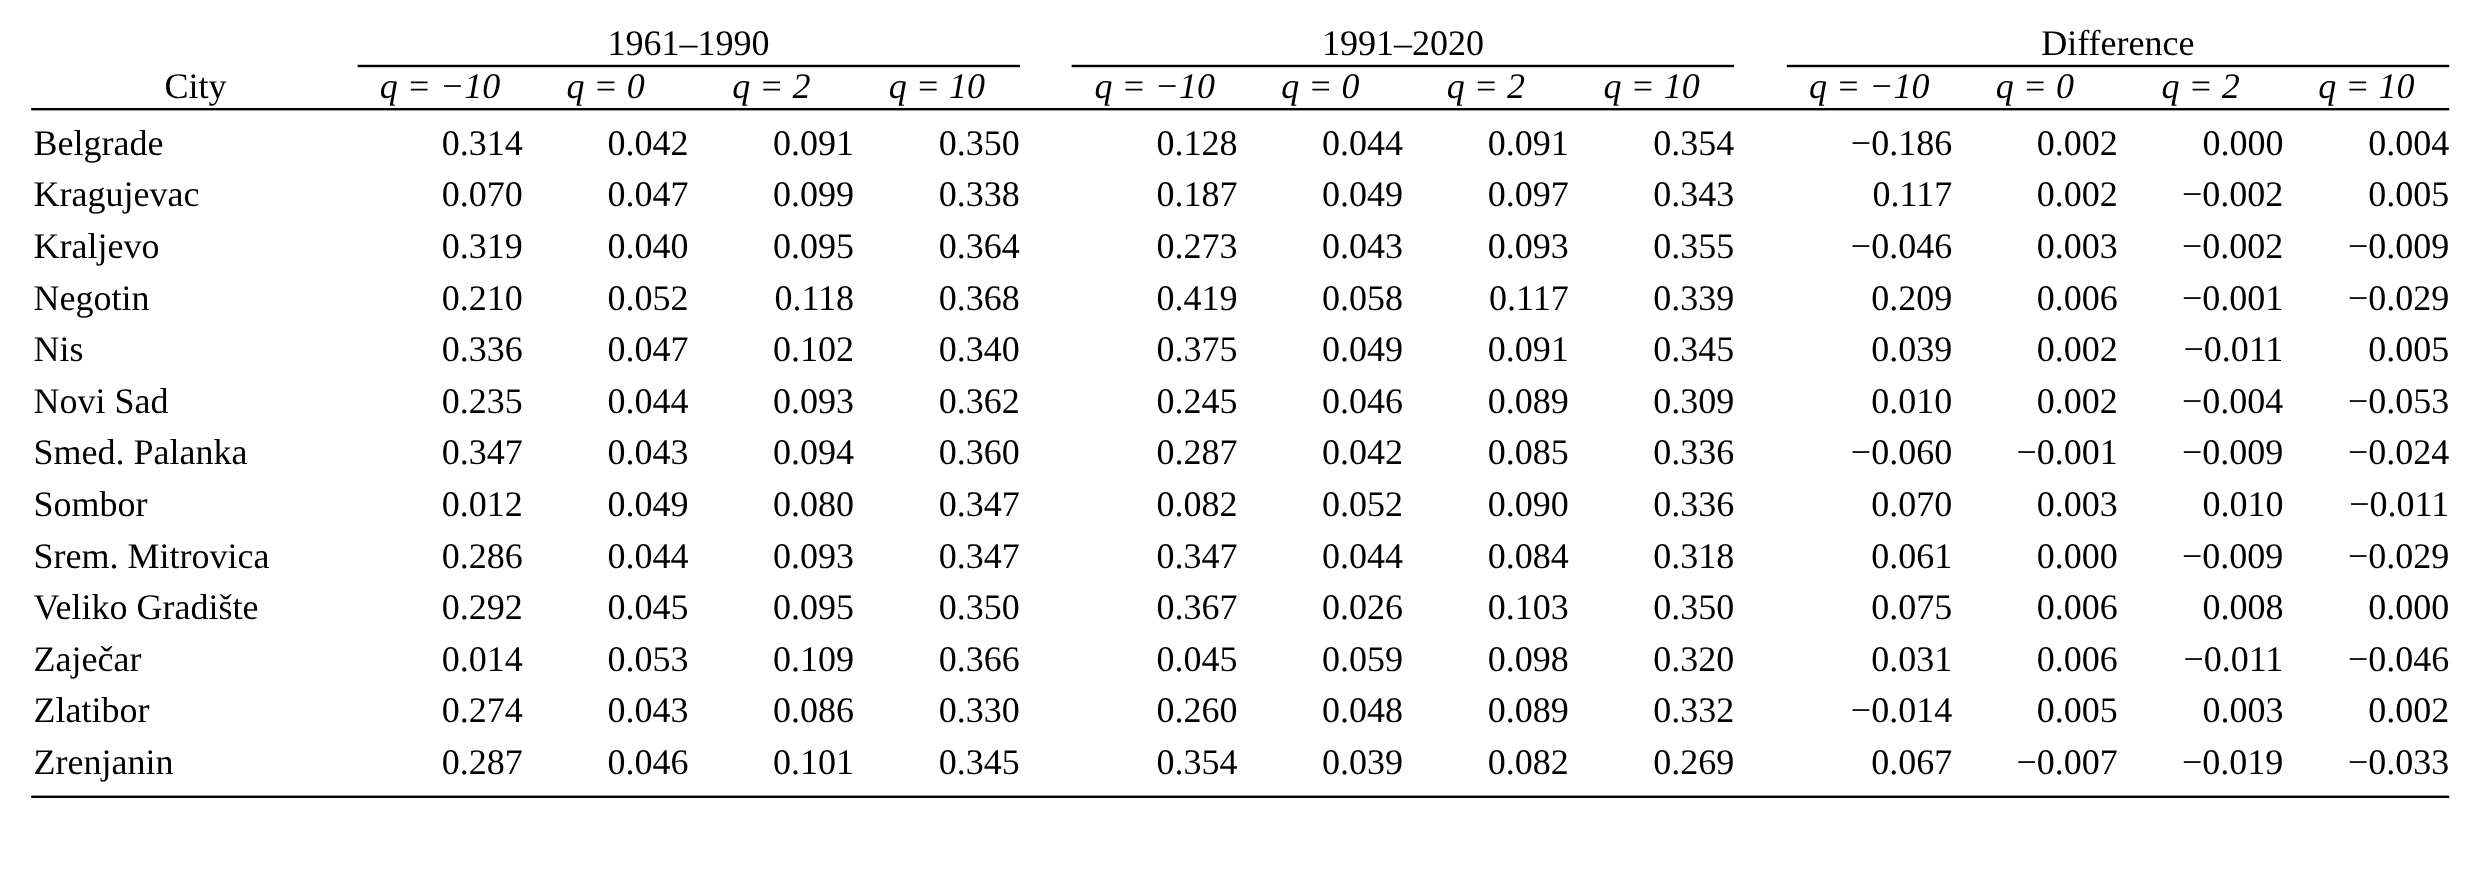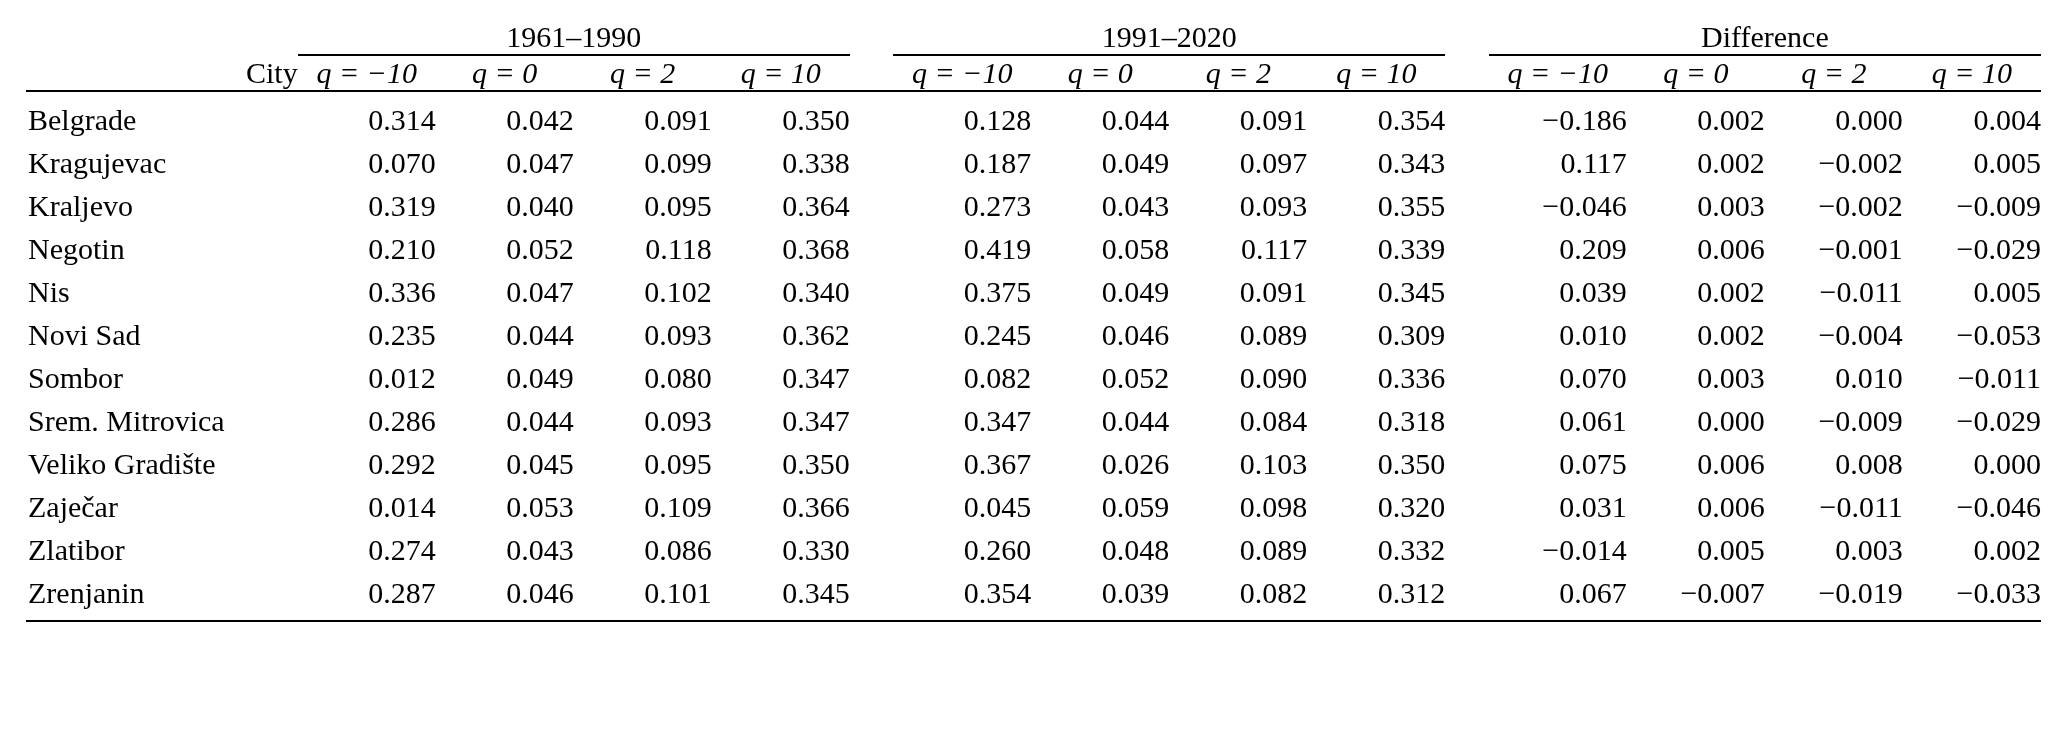--- a/index.html
+++ b/index.html
@@ -48,21 +48,21 @@
     width: 100%;
   }
   .sub-head td {
     text-align: center;
     font-size: 30px;
     padding: 10px 0 12px 0;
     vertical-align: bottom;
     white-space: nowrap;
   }
   .sub-head td.city-head {
-    text-align: right;
+    text-align: center;
     padding-left: 2px;
   }
   .toprule td, .midrule td, .bottomrule td {
     padding: 0;
   }
   .hline-thick {
     height: 2px;
     background: #000;
     font-size: 0;
     line-height: 0;
@@ -261,20 +261,37 @@
           <td class="num">0.046</td>
           <td class="num">0.089</td>
           <td class="num">0.309</td>
           <td></td>
           <td class="num">0.010</td>
           <td class="num">0.002</td>
           <td class="num">−0.004</td>
           <td class="num">−0.053</td>
         </tr>
         <tr>
+          <td class="city">Smed. Palanka</td>
+          <td class="num">0.347</td>
+          <td class="num">0.043</td>
+          <td class="num">0.094</td>
+          <td class="num">0.360</td>
+          <td></td>
+          <td class="num">0.287</td>
+          <td class="num">0.042</td>
+          <td class="num">0.085</td>
+          <td class="num">0.336</td>
+          <td></td>
+          <td class="num">−0.060</td>
+          <td class="num">−0.001</td>
+          <td class="num">−0.009</td>
+          <td class="num">−0.024</td>
+        </tr>
+        <tr>
           <td class="city">Sombor</td>
           <td class="num">0.012</td>
           <td class="num">0.049</td>
           <td class="num">0.080</td>
           <td class="num">0.347</td>
           <td></td>
           <td class="num">0.082</td>
           <td class="num">0.052</td>
           <td class="num">0.090</td>
           <td class="num">0.336</td>
@@ -355,21 +372,21 @@
         <tr>
           <td class="city">Zrenjanin</td>
           <td class="num">0.287</td>
           <td class="num">0.046</td>
           <td class="num">0.101</td>
           <td class="num">0.345</td>
           <td></td>
           <td class="num">0.354</td>
           <td class="num">0.039</td>
           <td class="num">0.082</td>
-          <td class="num">0.312</td>
+          <td class="num">0.269</td>
           <td></td>
           <td class="num">0.067</td>
           <td class="num">−0.007</td>
           <td class="num">−0.019</td>
           <td class="num">−0.033</td>
         </tr>
       </tbody>
 
     <tfoot>
       <tr class="spacer-row">

